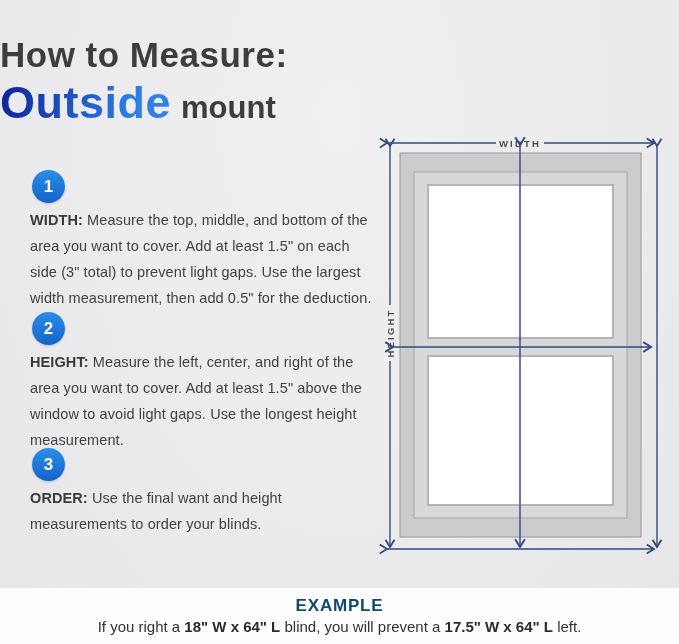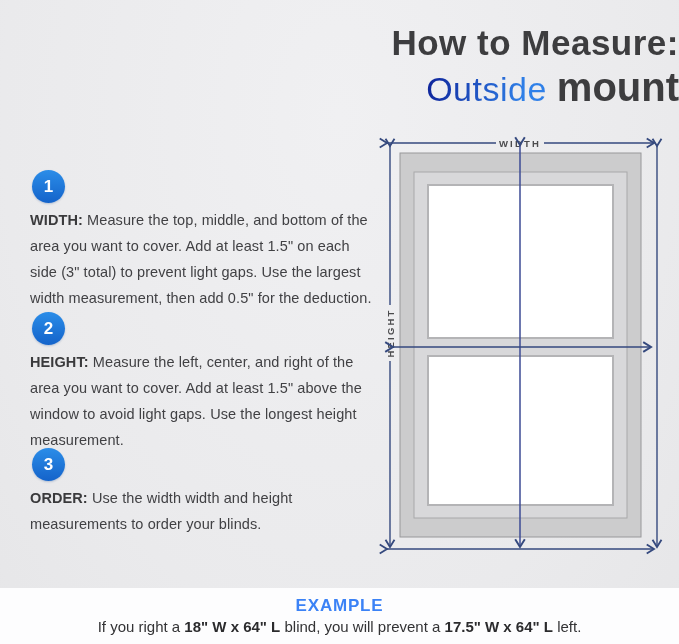--- a/index.html
+++ b/index.html
@@ -5,32 +5,32 @@
   * { margin:0; padding:0; box-sizing:border-box; }
   html,body { width:679px; height:644px; }
   body {
     position:relative;
     font-family:"Liberation Sans", sans-serif;
     background:radial-gradient(ellipse at 50% 18%, #f0f0f2 0%, #eaeaec 70%, #e6e6e8 100%);
     overflow:hidden;
   }
 
   
-  .title-block { position:absolute; top:24px; left:0; width:100%; text-align:right; }
+  .title-block { position:absolute; top:36px; left:0; width:100%; text-align:left; }
   .title-line1 {
     font-size:35px; font-weight:600; color:#3d3d3f; letter-spacing:0.5px; line-height:1.1;
   }
   .title-line2 { margin-top:2px; }
   .title-highlight {
-    font-size:34px; font-weight:400; letter-spacing:0.5px;
+    font-size:45px; font-weight:700; letter-spacing:0.5px;
     background:linear-gradient(100deg,#10289e 5%,#2f80e8 80%);
     -webkit-background-clip:text; background-clip:text;
     -webkit-text-fill-color:transparent; color:transparent;
   }
-  .title-suffix { font-size:40px; font-weight:600; color:#3d3d3f; margin-left:10px; }
+  .title-suffix { font-size:31px; font-weight:600; color:#3d3d3f; margin-left:10px; }
 
   
   .step { position:absolute; left:30px; width:352px; }
   .step-1 { top:170px; }
   .step-2 { top:312px; }
   .step-3 { top:448px; }
   .step-badge {
     width:33px; height:33px; border-radius:50%;
     background:linear-gradient(180deg,#2b8de8 0%,#1463ca 100%);
     color:#ffffff; font-size:17px; font-weight:700;
@@ -50,21 +50,21 @@
     font-size:9.5px; letter-spacing:2.2px; font-weight:600;
     fill:#4c4c4e; font-family:"Liberation Sans", sans-serif;
   }
 
   
   .example-bar {
     position:absolute; left:0; top:588px; width:100%; height:56px;
     background:#fdfdfe; text-align:center;
   }
   .example-heading {
-    margin-top:8px; font-size:17px; font-weight:700; letter-spacing:0.8px; color:#3b82f6;
+    margin-top:8px; font-size:17px; font-weight:700; letter-spacing:0.8px; color:#0c4a6e;
   }
   .example-line { margin-top:2px; font-size:15px; color:#333335; }
   .example-line b { color:#2b2b2d; }
 </style>
 </head>
 <body>
 
 <div class="title-block">
   <div class="title-line1">How to Measure:</div>
   <div class="title-line2">
@@ -77,21 +77,21 @@
   <p class="step-text"><span class="step-label">WIDTH:</span> <span>Measure the top, middle, and bottom of the area you want to cover. Add at least 1.5" on each side (3" total) to prevent light gaps. Use the largest width measurement, then add 0.5" for the deduction.</span></p>
 </div>
 
 <div class="step step-2">
   <div class="step-badge">2</div>
   <p class="step-text"><span class="step-label">HEIGHT:</span> <span>Measure the left, center, and right of the area you want to cover. Add at least 1.5" above the window to avoid light gaps. Use the longest height measurement.</span></p>
 </div>
 
 <div class="step step-3">
   <div class="step-badge">3</div>
-  <p class="step-text"><span class="step-label">ORDER:</span> <span>Use the width width and height measurements to order your blinds.</span></p>
+  <p class="step-text"><span class="step-label">ORDER:</span> <span>Use the final want and height measurements to order your blinds.</span></p>
 </div>
 
 <svg class="diagram" viewBox="0 0 300 435" width="300" height="435">
   <defs>
     <marker id="ah" markerWidth="9" markerHeight="9" refX="6.2" refY="4" orient="auto">
       <path d="M1,0.8 L6.2,4 L1,7.2" fill="none" stroke="#35497e" stroke-width="1.3"></path>
     </marker>
   </defs>
 
   <g>

